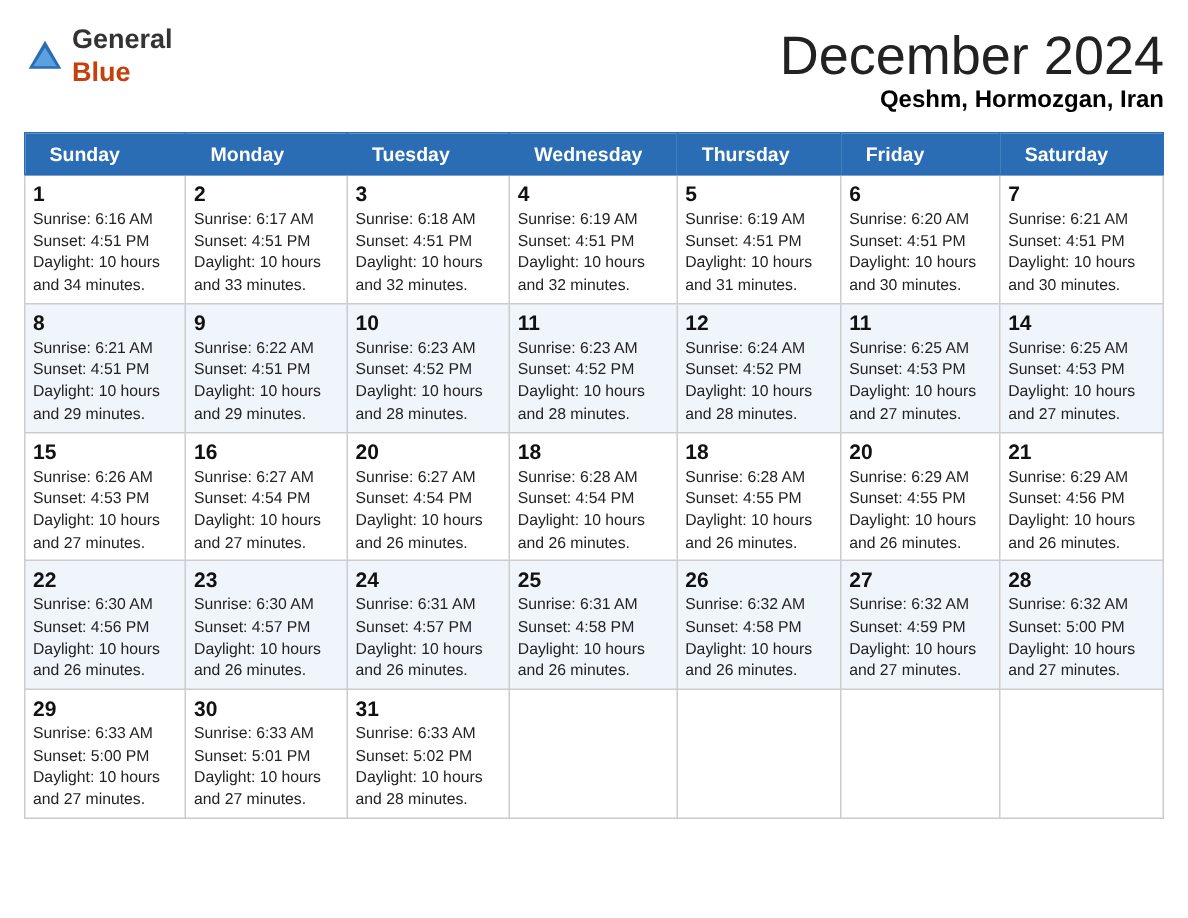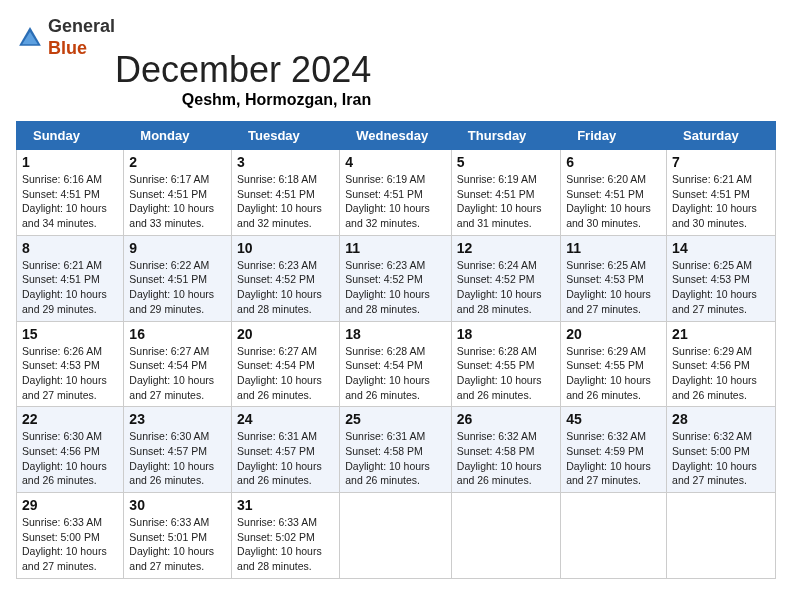--- a/index.html
+++ b/index.html
@@ -5,41 +5,42 @@
     * { margin: 0; padding: 0; box-sizing: border-box; }
     body {
       font-family: Arial, sans-serif;
       background: #fff;
       width: 792px;
       min-height: 612px;
       padding: 16px;
     }
     .header {
       display: flex;
-      justify-content: flex-start;
+      justify-content: space-between;
       align-items: flex-start;
       margin-bottom: 12px;
+      gap: 43px;
     }
     .logo {
       display: flex;
       align-items: center;
       gap: 4px;
     }
     .logo-text {
       font-size: 18px;
       font-weight: bold;
       line-height: 1.2;
     }
     .logo-general { color: #333; }
     .logo-blue { color: #c2410c; }
     .logo-icon {
       width: 28px;
       height: 28px;
     }
-    .title-block { text-align: right; margin-top: 33px; }
+    .title-block { text-align: right; }
     .month-title {
       font-size: 36px;
       font-weight: normal;
       color: #222;
     }
     .location-title {
       font-size: 16px;
       color: #000000;
       font-weight: bold;
     }
@@ -298,21 +299,21 @@
 and 26 minutes.</div>
         </td>
         <td>
           <span class="day-num">26</span>
           <div class="day-info" style="white-space: pre-line;">Sunrise: 6:32 AM
 Sunset: 4:58 PM
 Daylight: 10 hours
 and 26 minutes.</div>
         </td>
         <td>
-          <span class="day-num">45</span>
+          <span class="day-num">27</span>
           <div class="day-info" style="white-space: pre-line;">Sunrise: 6:32 AM
 Sunset: 4:59 PM
 Daylight: 10 hours
 and 27 minutes.</div>
         </td>
         <td>
           <span class="day-num">28</span>
           <div class="day-info" style="white-space: pre-line;">Sunrise: 6:32 AM
 Sunset: 5:00 PM
 Daylight: 10 hours

